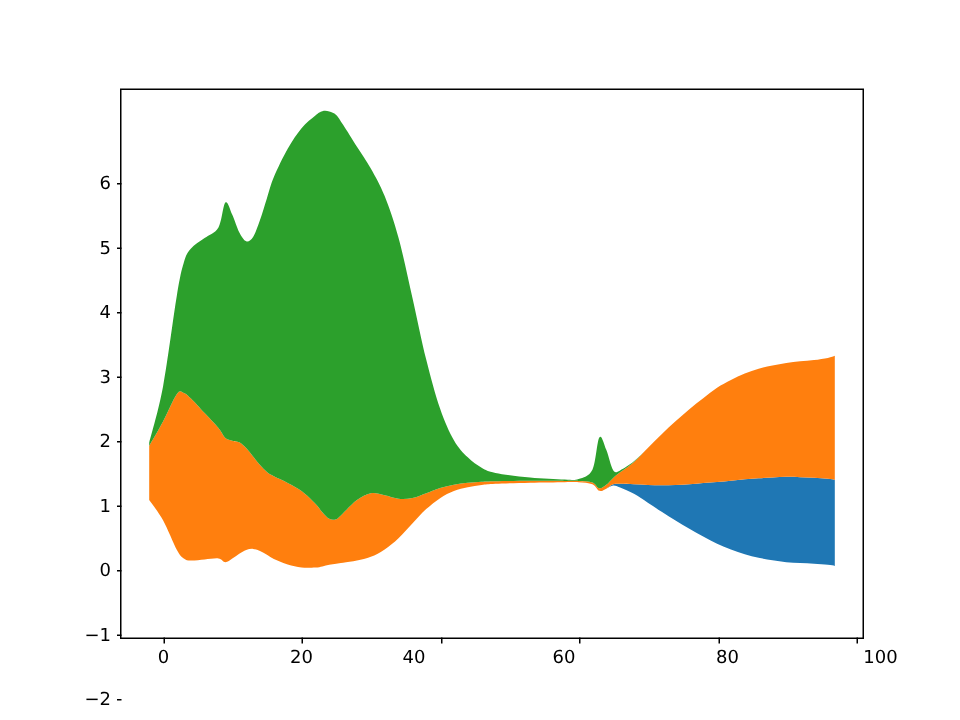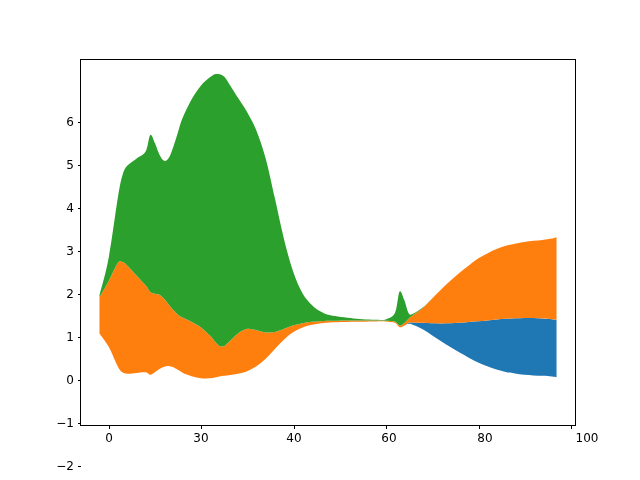--- a/index.html
+++ b/index.html
@@ -59,24 +59,24 @@
     <div class="tick-mark ytick-mark" style="top:148px"></div>
     <div class="tick-label ytick-label" style="top:148px">4</div>
     <div class="tick-mark ytick-mark" style="top:105px"></div>
     <div class="tick-label ytick-label" style="top:105px">5</div>
     <div class="tick-mark ytick-mark" style="top:62px"></div>
     <div class="tick-label ytick-label" style="top:62px">6</div>
 
     <div class="tick-mark xtick-mark" style="left:28px"></div>
     <div class="tick-label xtick-label" style="left:28px">0</div>
     <div class="tick-mark xtick-mark" style="left:120px"></div>
-    <div class="tick-label xtick-label" style="left:120px">30</div>
+    <div class="tick-label xtick-label" style="left:120px">20</div>
     <div class="tick-mark xtick-mark" style="left:213px"></div>
-    <div class="tick-label xtick-label" style="left:213px">40</div>
+    <div class="tick-label xtick-label" style="left:195px">40</div>
     <div class="tick-mark xtick-mark" style="left:305px"></div>
-    <div class="tick-label xtick-label" style="left:308px">60</div>
+    <div class="tick-label xtick-label" style="left:295px">60</div>
     <div class="tick-mark xtick-mark" style="left:398px"></div>
     <div class="tick-label xtick-label" style="left:404px">80</div>
     <div class="tick-mark xtick-mark" style="left:490px"></div>
     <div class="tick-label xtick-label" style="left:506px">100</div>
   </div>
 
 </div>
 
 </body></html>

